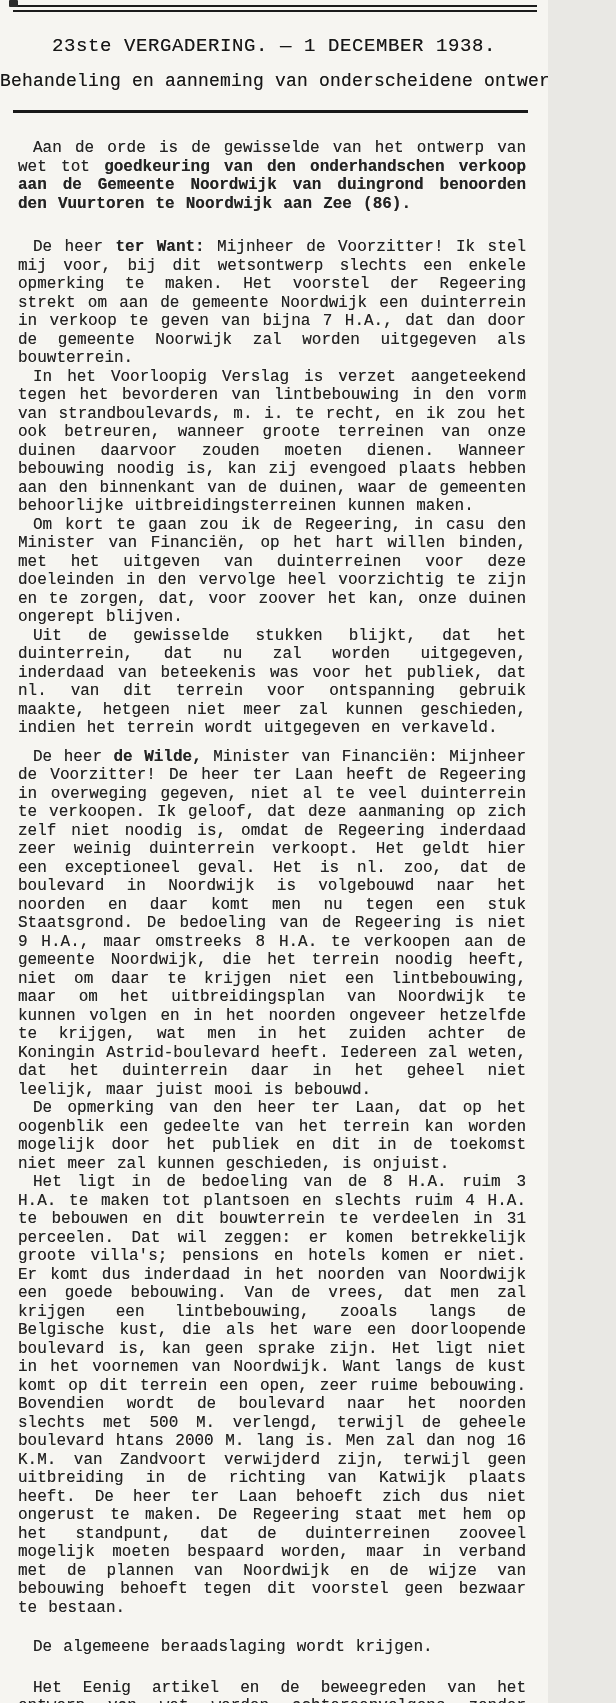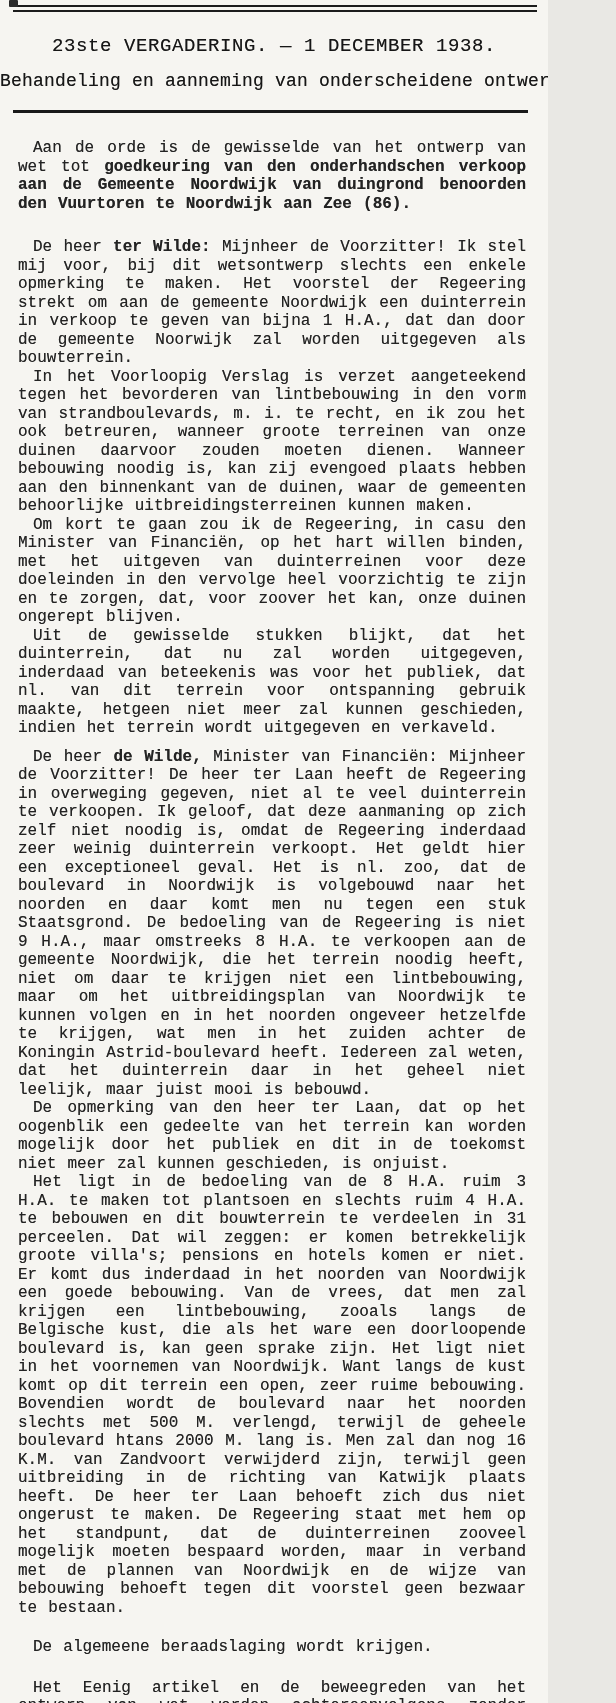--- a/index.html
+++ b/index.html
@@ -82,21 +82,21 @@
 <div class="page">
   <div class="scan-artifact"></div>
   <div class="rule-double"></div>
   <header>
     <div class="masthead-title">23ste VERGADERING. — 1 DECEMBER 1938.</div>
     <div class="masthead-subtitle">Behandeling en aanneming van onderscheidene ontwerpen van wet.</div>
   </header>
   <div class="rule-single"></div>
   <main class="text-body">
       <p class="para order"><span>Aan de orde is de gewisselde van het ontwerp van wet tot </span><span class="bold">goedkeuring van den onderhandschen verkoop aan de Gemeente Noordwijk van duingrond benoorden den Vuurtoren te Noordwijk aan Zee (86).</span></p>
-      <p class="para speech-start"><span>De heer </span><span class="bold">ter Wilde:</span><span> Mijnheer de Voorzitter! Ik stel mij voor, bij dit wetsontwerp slechts een enkele opmerking te maken. Het voorstel der Regeering strekt om aan de gemeente Noordwijk een duinterrein in verkoop te geven van bijna 1 H.A., dat dan door de gemeente Noorwijk zal worden uitgegeven als bouwterrein.</span></p>
+      <p class="para speech-start"><span>De heer </span><span class="bold">ter Want:</span><span> Mijnheer de Voorzitter! Ik stel mij voor, bij dit wetsontwerp slechts een enkele opmerking te maken. Het voorstel der Regeering strekt om aan de gemeente Noordwijk een duinterrein in verkoop te geven van bijna 7 H.A., dat dan door de gemeente Noorwijk zal worden uitgegeven als bouwterrein.</span></p>
       <p class="para speech"><span>In het Voorloopig Verslag is verzet aangeteekend tegen het bevorderen van lintbebouwing in den vorm van strandboulevards, m. i. te recht, en ik zou het ook betreuren, wanneer groote terreinen van onze duinen daarvoor zouden moeten dienen. Wanneer bebouwing noodig is, kan zij evengoed plaats hebben aan den binnenkant van de duinen, waar de gemeenten behoorlijke uitbreidingsterreinen kunnen maken.</span></p>
       <p class="para speech"><span>Om kort te gaan zou ik de Regeering, in casu den Minister van Financiën, op het hart willen binden, met het uitgeven van duinterreinen voor deze doeleinden in den vervolge heel voorzichtig te zijn en te zorgen, dat, voor zoover het kan, onze duinen ongerept blijven.</span></p>
       <p class="para speech"><span>Uit de gewisselde stukken blijkt, dat het duinterrein, dat nu zal worden uitgegeven, inderdaad van beteekenis was voor het publiek, dat nl. van dit terrein voor ontspanning gebruik maakte, hetgeen niet meer zal kunnen geschieden, indien het terrein wordt uitgegeven en verkaveld.</span></p>
       <p class="para speech-start-2"><span>De heer </span><span class="bold">de Wilde,</span><span> Minister van Financiën: Mijnheer de Voorzitter! De heer ter Laan heeft de Regeering in overweging gegeven, niet al te veel duinterrein te verkoopen. Ik geloof, dat deze aanmaning op zich zelf niet noodig is, omdat de Regeering inderdaad zeer weinig duinterrein verkoopt. Het geldt hier een exceptioneel geval. Het is nl. zoo, dat de boulevard in Noordwijk is volgebouwd naar het noorden en daar komt men nu tegen een stuk Staatsgrond. De bedoeling van de Regeering is niet 9 H.A., maar omstreeks 8 H.A. te verkoopen aan de gemeente Noordwijk, die het terrein noodig heeft, niet om daar te krijgen niet een lintbebouwing, maar om het uitbreidingsplan van Noordwijk te kunnen volgen en in het noorden ongeveer hetzelfde te krijgen, wat men in het zuiden achter de Koningin Astrid-boulevard heeft. Iedereen zal weten, dat het duinterrein daar in het geheel niet leelijk, maar juist mooi is bebouwd.</span></p>
       <p class="para speech"><span>De opmerking van den heer ter Laan, dat op het oogenblik een gedeelte van het terrein kan worden mogelijk door het publiek en dit in de toekomst niet meer zal kunnen geschieden, is onjuist.</span></p>
       <p class="para speech"><span>Het ligt in de bedoeling van de 8 H.A. ruim 3 H.A. te maken tot plantsoen en slechts ruim 4 H.A. te bebouwen en dit bouwterrein te verdeelen in 31 perceelen. Dat wil zeggen: er komen betrekkelijk groote villa's; pensions en hotels komen er niet. Er komt dus inderdaad in het noorden van Noordwijk een goede bebouwing. Van de vrees, dat men zal krijgen een lintbebouwing, zooals langs de Belgische kust, die als het ware een doorloopende boulevard is, kan geen sprake zijn. Het ligt niet in het voornemen van Noordwijk. Want langs de kust komt op dit terrein een open, zeer ruime bebouwing. Bovendien wordt de boulevard naar het noorden slechts met 500 M. verlengd, terwijl de geheele boulevard htans 2000 M. lang is. Men zal dan nog 16 K.M. van Zandvoort verwijderd zijn, terwijl geen uitbreiding in de richting van Katwijk plaats heeft. De heer ter Laan behoeft zich dus niet ongerust te maken. De Regeering staat met hem op het standpunt, dat de duinterreinen zooveel mogelijk moeten bespaard worden, maar in verband met de plannen van Noordwijk en de wijze van bebouwing behoeft tegen dit voorstel geen bezwaar te bestaan.</span></p>
       <p class="para procedural-close"><span>De algemeene beraadslaging wordt krijgen.</span></p>
       <p class="para resolution"><span>Het Eenig artikel en de beweegreden van het ontwerp van wet worden achtereenvolgens zonder beraadslaging en zonder hoofdelijke stemming aangenomen.</span></p>
     </main>
 </div>

